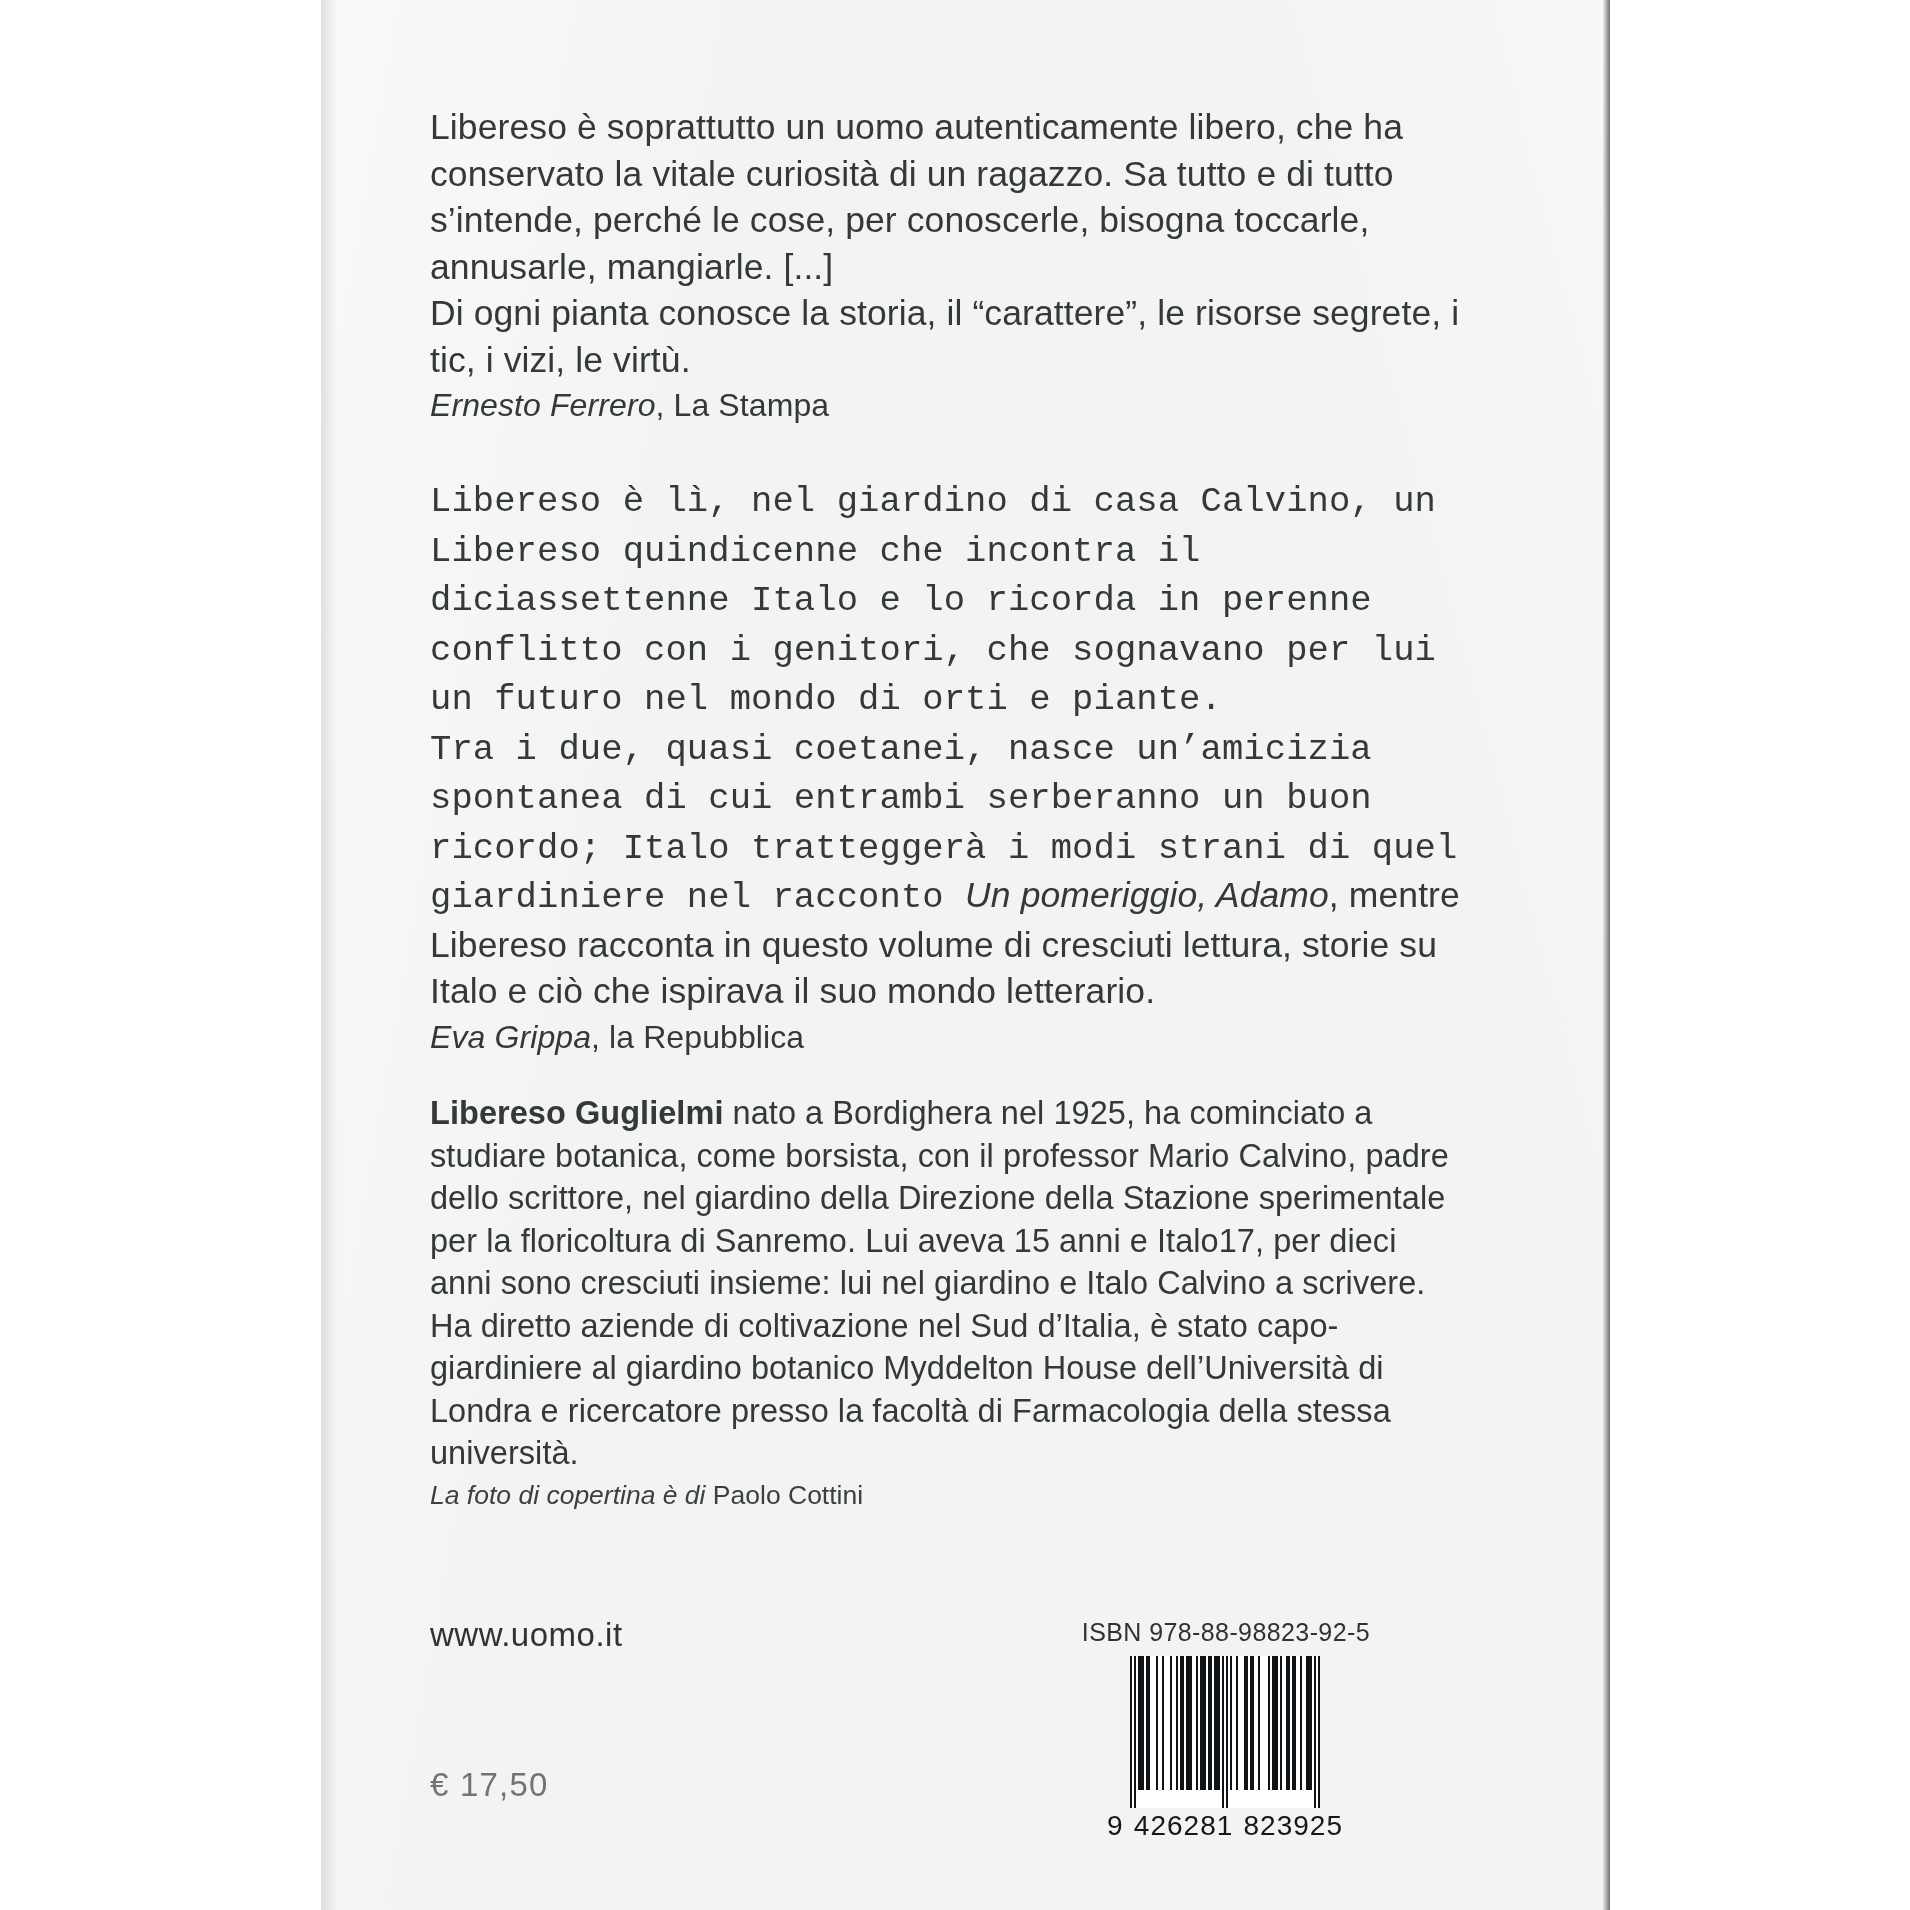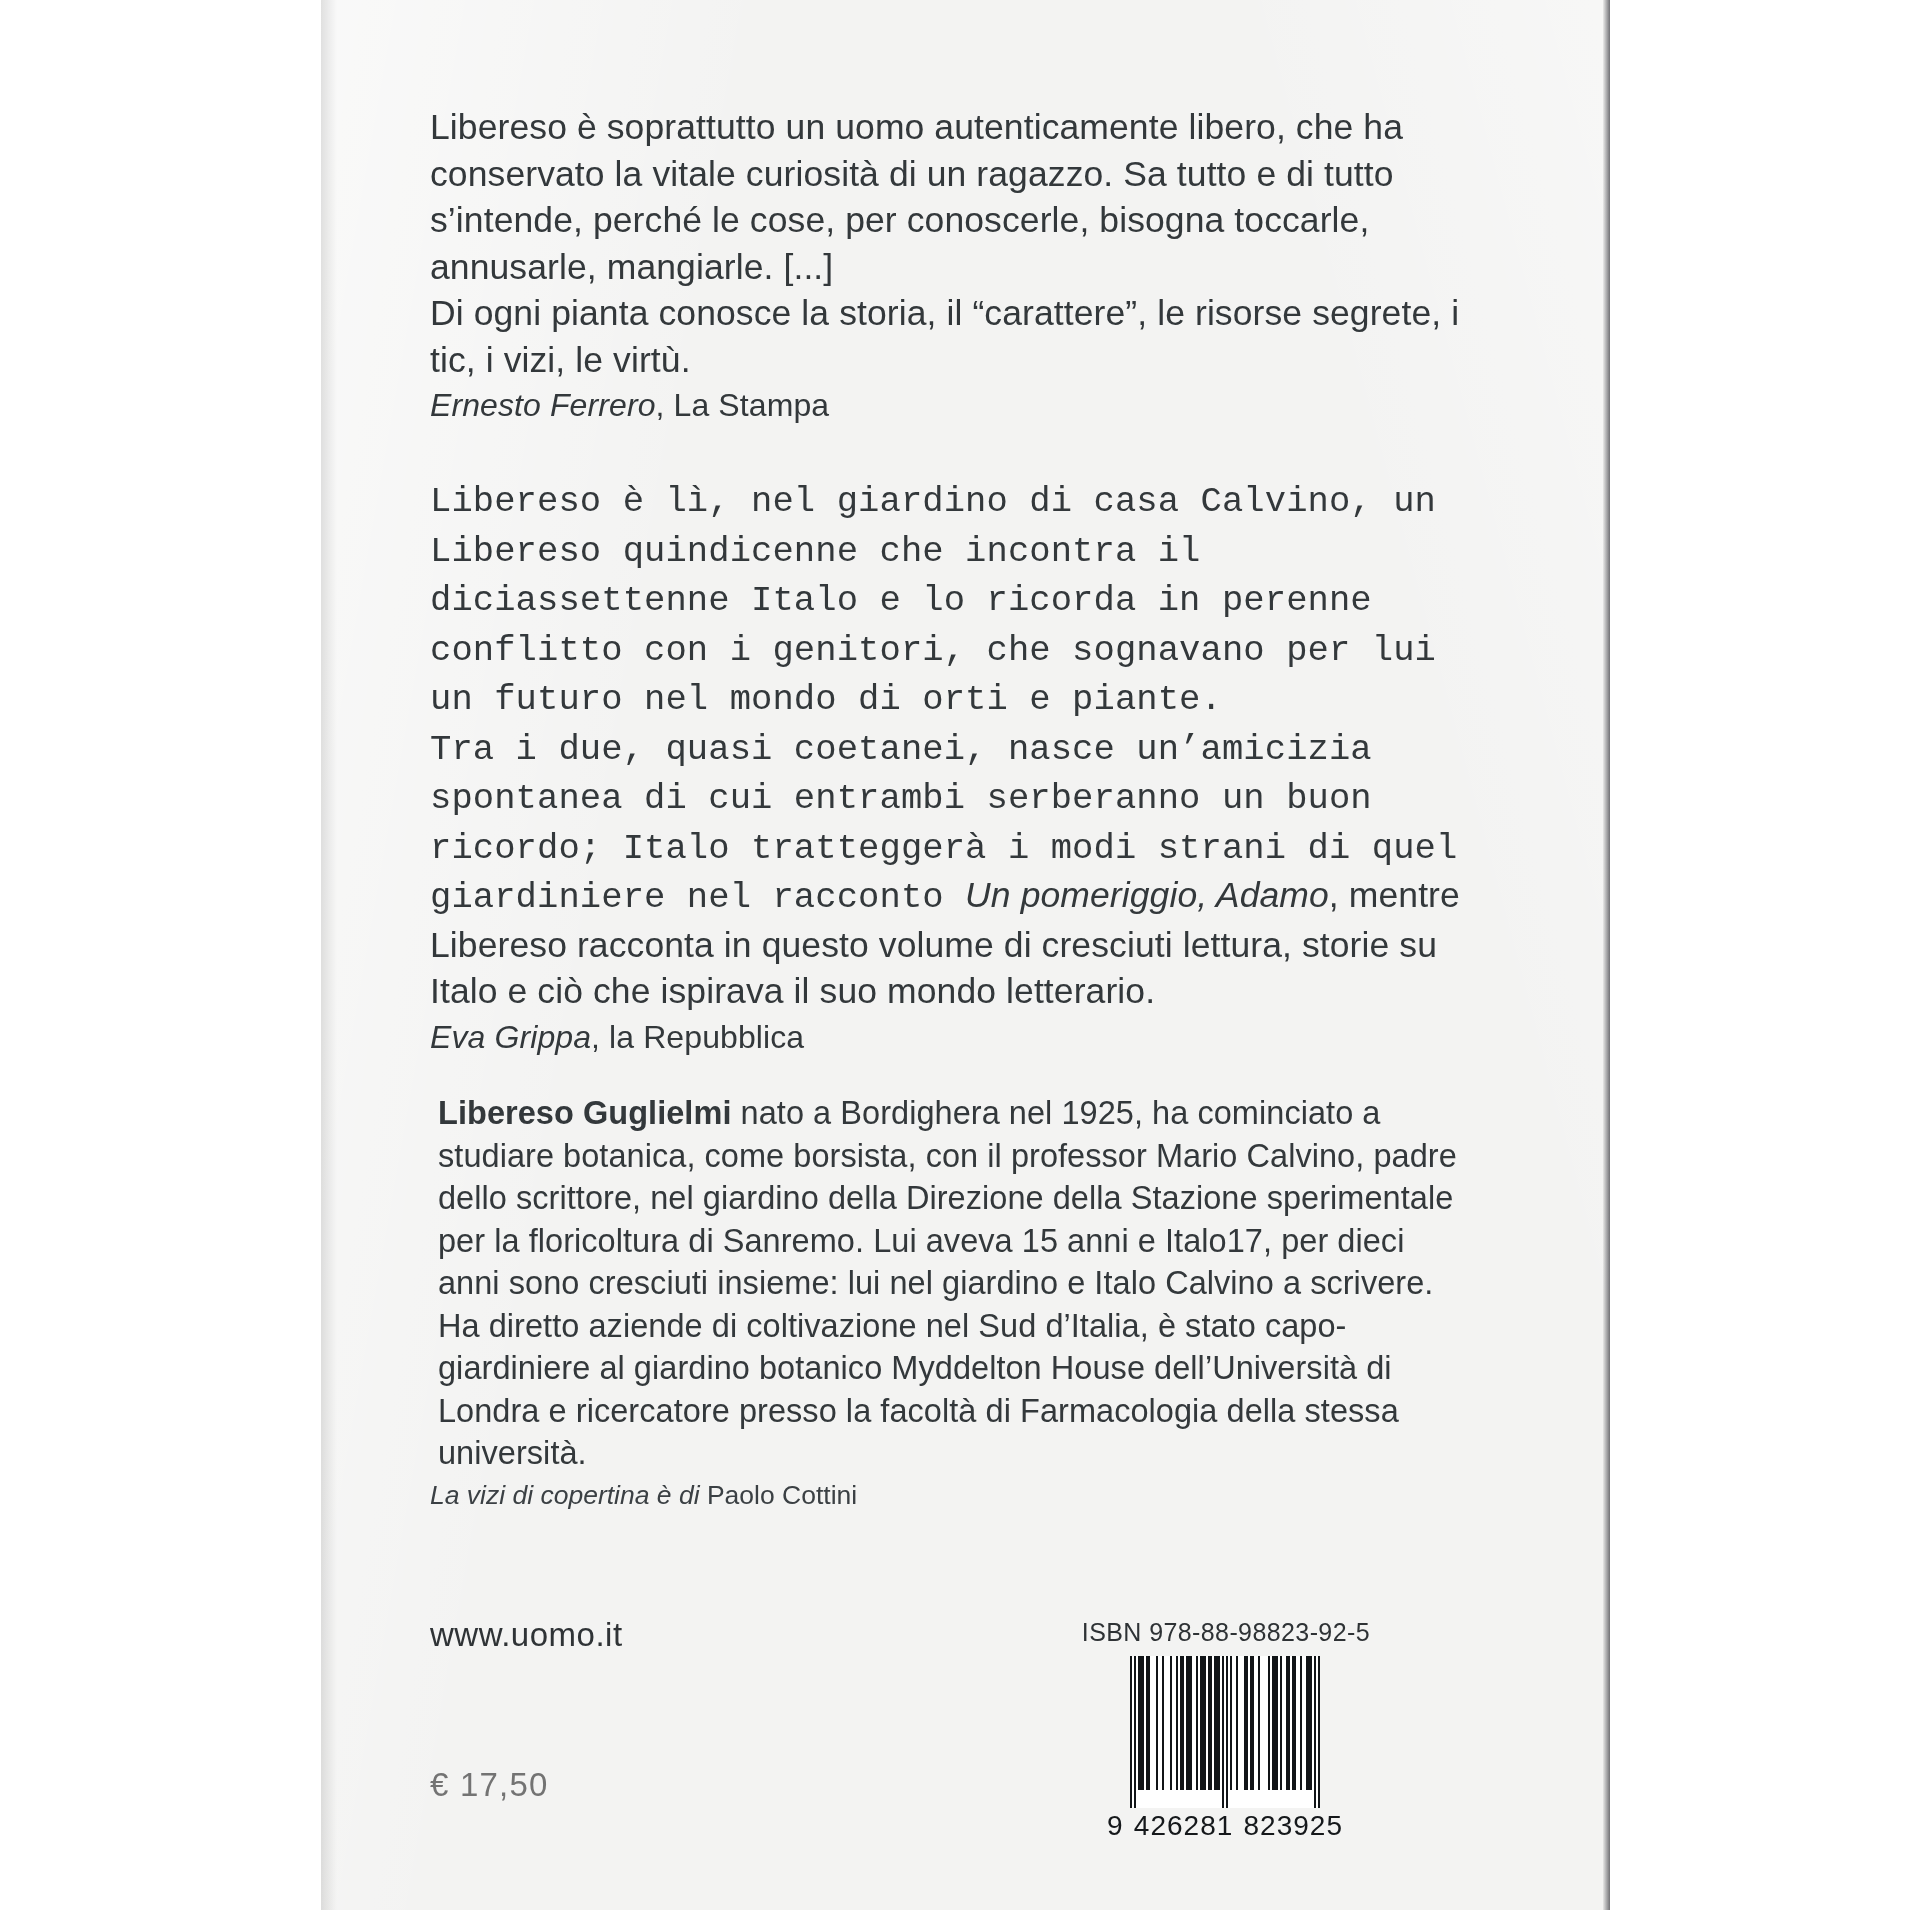--- a/index.html
+++ b/index.html
@@ -82,21 +82,20 @@
   .attribution .who { font-style: italic; }
 
   .bio-block {
     position: absolute;
     top: 1092px;
     width: 1035px;
     font-size: 32.5px;
     line-height: 42.5px;
     letter-spacing: 0.05px;
     color: #33383b;
-    margin-left: 8px;
   }
   .bio-block .name { font-weight: bold; }
 
   .photo-credit {
     position: absolute;
     top: 1478px;
     font-size: 26.5px;
     line-height: 34px;
     color: #3b4044;
   }
@@ -184,21 +183,21 @@
         <span class="who">Eva Grippa</span><span>, la Repubblica</span>
       </div>
     </div>
 
     <div class="bio-block">
       <span class="name">Libereso Guglielmi</span><span style="white-space: pre-line;"> nato a Bordighera nel 1925, ha cominciato a studiare botanica, come borsista, con il professor Mario Calvino, padre dello scrittore, nel giardino della Direzione della Stazione sperimentale per la floricoltura di Sanremo. Lui aveva 15 anni e Italo17, per dieci anni sono cresciuti insieme: lui nel giardino e Italo Calvino a scrivere.
 Ha diretto aziende di coltivazione nel Sud d’Italia, è stato capo-giardiniere al giardino botanico Myddelton House dell’Università di Londra e ricercatore presso la facoltà di Farmacologia della stessa università.</span>
     </div>
 
     <div class="photo-credit">
-      <span class="it">La vizi di copertina è di </span><span>Paolo Cottini</span>
+      <span class="it">La foto di copertina è di </span><span>Paolo Cottini</span>
     </div>
 
     <div class="website">www.uomo.it</div>
 
     <div class="price">€ 17,50</div>
 
     <div class="isbn-block">
       <div class="isbn-text">ISBN 978-88-98823-92-5</div>
       <div class="barcode" id="barcode" style="width: 190px;">
           <div style="width: 2px; height: 152px; background: rgb(17, 20, 23); margin-right: 0px;"></div>

